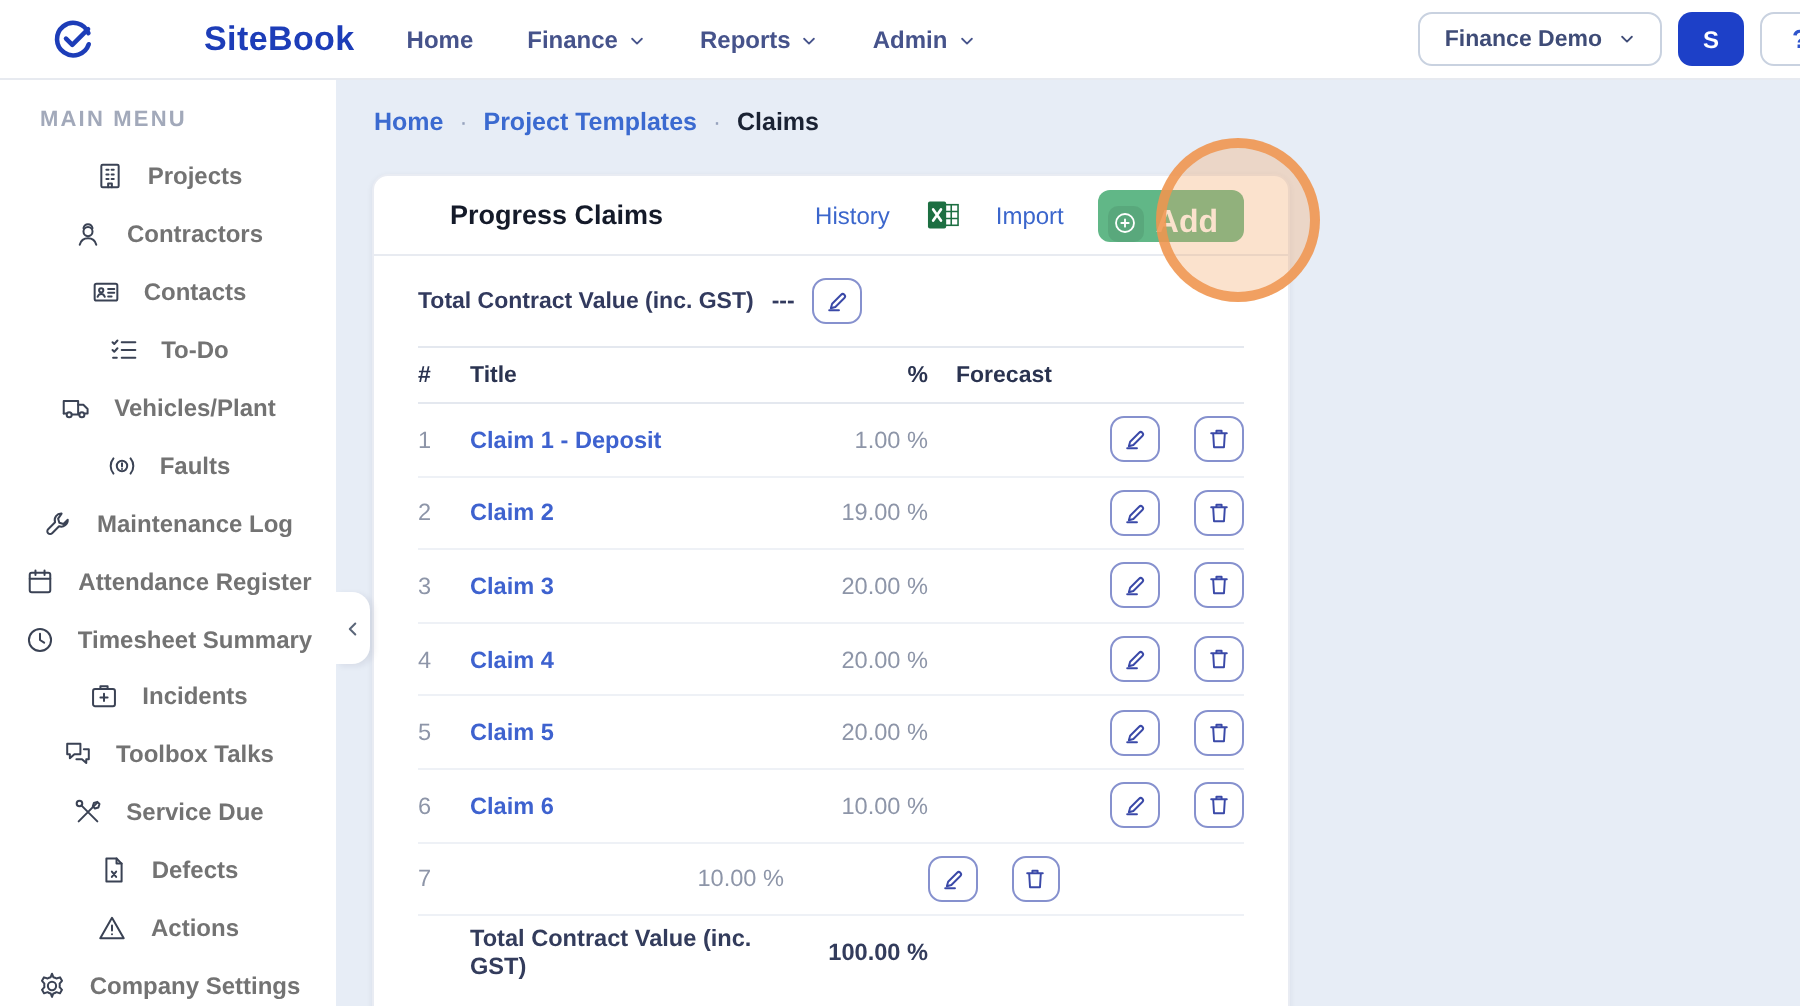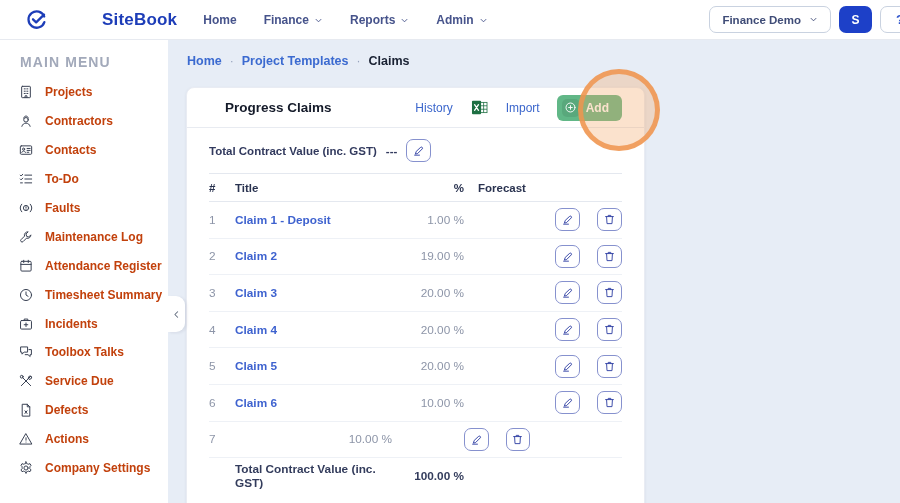--- a/index.html
+++ b/index.html
@@ -21,41 +21,41 @@
   .account-btn { height:27px; border:1px solid #c9d2e0; border-radius:7px; background:#fff; display:flex; align-items:center; gap:8px; padding:0 12px; font-size:11.5px; color:#3f4c77; font-weight:bold; cursor:pointer; }
   .account-btn svg { width:9px; height:9px; stroke-width:2.4; }
   .avatar-btn { width:33px; height:27px; border-radius:7px; background:#1d40c8; color:#fff; font-size:12px; font-weight:bold; display:flex; align-items:center; justify-content:center; border:none; cursor:pointer; }
   .help-btn { width:40px; height:27px; border:1px solid #c9d2e0; border-radius:7px; background:#fff; color:#2f55cc; font-size:13px; font-weight:bold; margin-right:-20px; cursor:pointer; }
 
   
   .app-body { display:flex; height:463px; }
 
   
   .sidebar { width:168px; background:#fff; padding-top:8px; flex-shrink:0; overflow:hidden; }
-  .menu-title { font-size:14px; font-weight:bold; letter-spacing:1.1px; color:#a2a9ba; padding:6px 20px 8px; }
-  .side-item { display:flex; align-items:center; gap:11px; height:28.9px; padding:0 18px; cursor:pointer; color:#c2410c; }
+  .menu-title { font-size:11px; font-weight:bold; letter-spacing:1.1px; color:#a2a9ba; padding:6px 20px 8px; }
+  .side-item { display:flex; align-items:center; gap:11px; height:28.9px; padding:0 18px; cursor:pointer; color:#737373;justify-content:center; }
   .side-icon { width:16px; height:16px; color:#3a4254; display:flex; flex-shrink:0; }
   .side-icon svg { width:16px; height:16px; }
   .side-label { font-size:12px; font-weight:600; white-space:nowrap; }
 
   
   .content { flex:1; background:#e7edf6; position:relative; overflow:hidden; }
   .breadcrumb { display:flex; gap:8px; align-items:center; padding:14px 0 0 19px; font-size:12.5px; }
   .crumb { color:#3b6ad0; font-weight:bold; cursor:pointer; text-decoration:none; }
   .crumb.current { color:#1a2233; cursor:default;text-align:right; }
   .crumb-sep { color:#97a3bd; font-size:12px; }
 
   .card { width:459px; margin:19px 0 0 18px; background:#fff; border-radius:8px; border:1px solid #e9ecf3; box-shadow:0 1px 3px rgba(20,30,60,.07); height:440px; }
   .card-header { height:40px; display:flex; align-items:center; padding:0 22px; border-bottom:1px solid #e8ebf1; }
   .card-title { font-size:13.5px; font-weight:bold; color:#141a29;padding-left:16px; }
   .header-actions { margin-left:auto; display:flex; align-items:center; gap:17px; }
   .link-btn { font-size:12px; color:#3b66cc; font-weight:normal; cursor:pointer; background:none; border:none; font-family:inherit; }
   .excel-btn { background:none; border:none; cursor:pointer; display:flex; padding:0; }
   .excel-btn svg { width:19px; height:19px; display:block; }
-  .add-btn { height:26px; background:#61b787; border:none; border-radius:6px; display:flex; align-items:center; gap:6px; padding:0 13px 0 5px; color:#fff; font-size:12px; font-weight:bold; cursor:pointer; font-family:inherit; }
+  .add-btn { height:26px; background:#61b787; border:none; border-radius:6px; display:flex; align-items:flex-end; gap:6px; padding:0 13px 0 5px; color:#fff; font-size:16px; font-weight:bold; cursor:pointer; font-family:inherit; }
   .add-icon { width:18px; height:18px; background:rgba(0,0,0,.08); border-radius:5px; display:flex; align-items:center; justify-content:center; color:#fff; }
   .add-icon svg { width:13px; height:13px; stroke-width:1.7; }
 
   .total-row { height:45px; display:flex; align-items:center; gap:9px; padding:0 22px; }
   .total-label { font-size:11.5px; font-weight:bold; color:#323a5e; }
   .mini-btn { width:25px; height:23px; border:1.4px solid #8691ce; border-radius:7px; background:#fff; color:#3a49a8; display:flex; align-items:center; justify-content:center; cursor:pointer; }
   .mini-btn svg { width:13px; height:13px; stroke-width:1.8; }
 
   .table-wrap { margin:0 22px; border-top:1px solid #e4e8ef; }
   .tgrid { display:grid; grid-template-columns:26px 1fr 72px 66px 92px; align-items:center; }
@@ -158,20 +158,32 @@
             </span>
     <span class="side-label">Contacts</span>
   </div>
           <div class="side-item">
     <span class="side-icon">
               <svg class="sicon" viewBox="0 0 24 24">
                 <path d="M10.3 6.2h10.2M10.3 12h10.2M10.3 17.8h10.2M3.4 6.2l1.3 1.3 2.4-2.6M3.4 12l1.3 1.3 2.4-2.6M3.8 17.8h2.8"></path>
               </svg>
             </span>
     <span class="side-label">To-Do</span>
+  </div>
+          <div class="side-item">
+    <span class="side-icon">
+              <svg class="sicon" viewBox="0 0 24 24">
+                <path d="M2.8 16.2V6.8h10.8v9.8"></path>
+                <path d="M13.6 9.6h3.9l3.2 3.1v3.5h-1.9"></path>
+                <circle cx="6.9" cy="17.1" r="1.9"></circle>
+                <circle cx="16.4" cy="17.1" r="1.9"></circle>
+                <path d="M8.8 16.9h5.6M2.8 16.2h2.2"></path>
+              </svg>
+            </span>
+    <span class="side-label">Vehicles/Plant</span>
   </div>
           <div class="side-item">
     <span class="side-icon">
               <svg class="sicon" viewBox="0 0 24 24">
                 <path d="M5.6 6.3a8.8 8.8 0 0 0 0 11.4M18.4 6.3a8.8 8.8 0 0 1 0 11.4"></path>
                 <circle cx="12" cy="12" r="3.9"></circle>
                 <path d="M12 10v2.3M12 14.3v.01"></path>
               </svg>
             </span>
     <span class="side-label">Faults</span>

